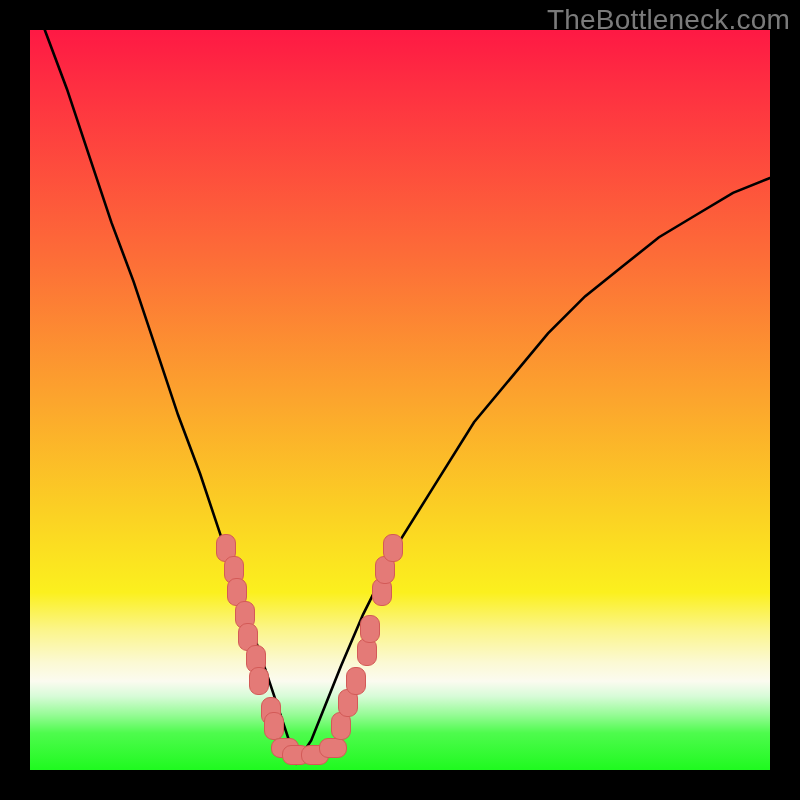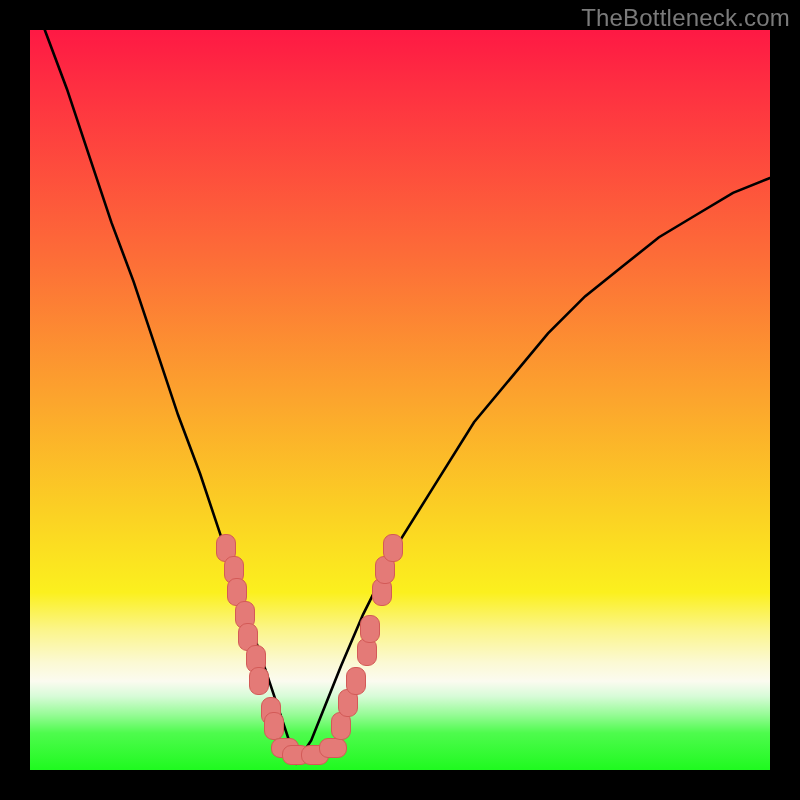--- a/index.html
+++ b/index.html
@@ -41,21 +41,21 @@
       #97fb97 92.5%,
       #4efb4d 95%,
       #1ffa1f 100%
     );
   }
   .watermark {
     position: absolute;
     top: 4px;
     right: 10px;
     color: #7b7b7b;
-    font-size: 24px;
+    font-size: 28px;
     font-weight: 500;
     letter-spacing: 0.2px;
     z-index: 20;
   }
   svg.curve {
     position: absolute;
     left: 0;
     top: 0;
     width: 740px;
     height: 740px;

